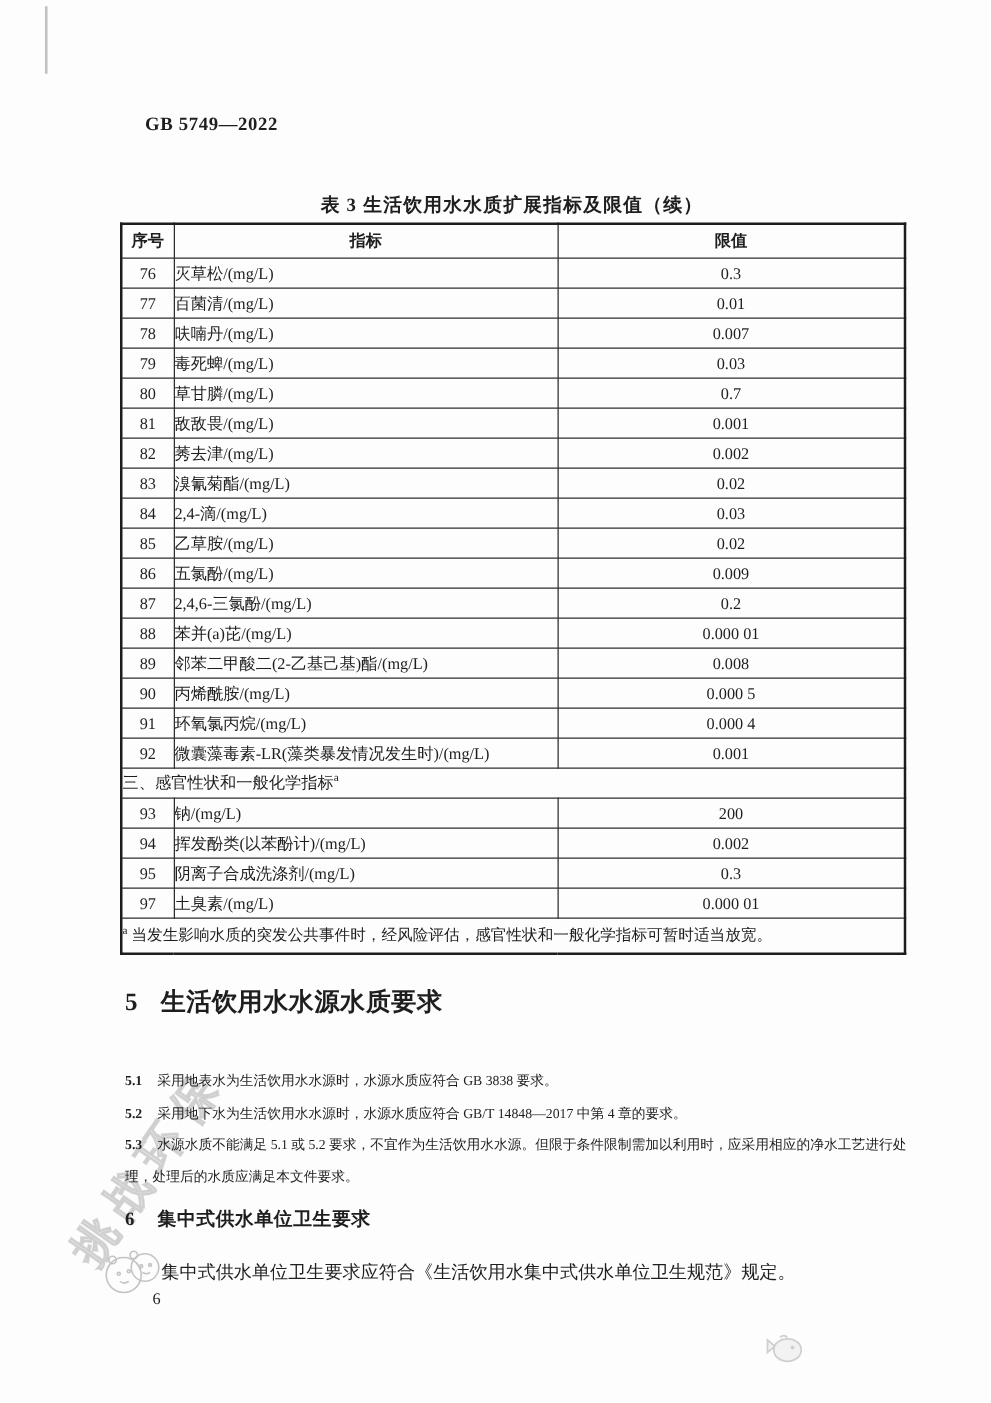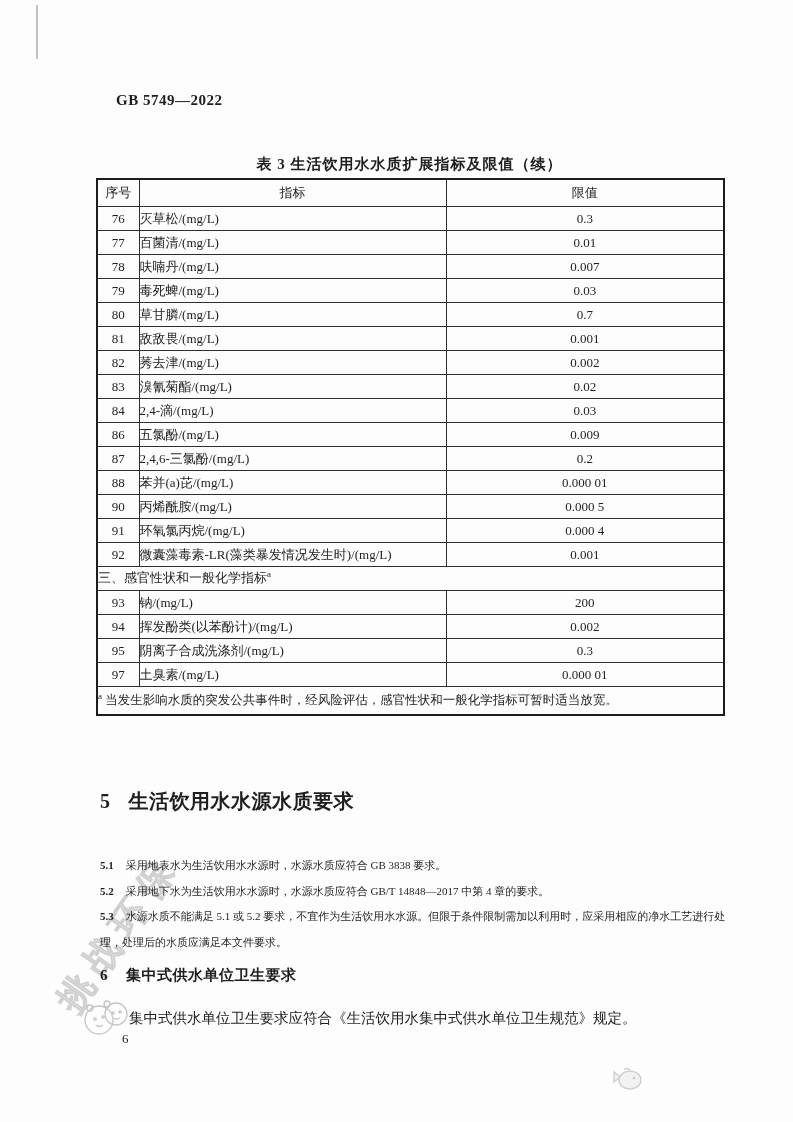--- a/index.html
+++ b/index.html
@@ -15,21 +15,21 @@
   .artifact-line{position:absolute;left:36px;top:5px;width:2px;height:54px;background:#8f8f8f;opacity:.55;z-index:0;}
   
   .table-title{left:96px;top:139px;width:627px;text-align:center;font-size:15px;font-weight:bold;letter-spacing:1px;margin-top:16px;}
   
   table.main{
     position:absolute;left:96px;top:178px;width:627px;z-index:1;
     border-collapse:collapse;table-layout:fixed;font-size:13px;
     border:2px solid #1d1d1d;background:transparent;
   }
   table.main th,table.main td{border:1px solid #2e2e2e;padding:0;overflow:hidden;white-space:nowrap;}
-  table.main thead th{height:26px;font-weight:normal;}
+  table.main thead th{height:26px;font-weight:bold;}
   td.c-no{width:42px;text-align:center;height:23px;}
   td.c-ind{text-align:left;padding-left:14px;}
   td.c-lim{text-align:center;}
   td.section-cell{text-align:left;padding-left:8px;height:23px;}
   td.footnote-cell{height:27px;padding-left:22px;font-size:12.5px;white-space:normal;}
   sup{font-size:9px;}
   
   .h5{left:100px;top:788px;font-size:20px;font-weight:bold;letter-spacing:.5px;}
   .h5 .num,.h6 .num{margin-right:18px;}
   .clauses{left:100px;top:853px;width:634px;font-size:11px;line-height:25.5px;}
@@ -137,33 +137,43 @@
           <td class="c-no">83</td>
           <td class="c-ind">溴氰菊酯/(mg/L)</td>
           <td class="c-lim">0.02</td>
         </tr>
         <tr>
           <td class="c-no">84</td>
           <td class="c-ind">2,4-滴/(mg/L)</td>
           <td class="c-lim">0.03</td>
         </tr>
         <tr>
+          <td class="c-no">85</td>
+          <td class="c-ind">乙草胺/(mg/L)</td>
+          <td class="c-lim">0.02</td>
+        </tr>
+        <tr>
           <td class="c-no">86</td>
           <td class="c-ind">五氯酚/(mg/L)</td>
           <td class="c-lim">0.009</td>
         </tr>
         <tr>
           <td class="c-no">87</td>
           <td class="c-ind">2,4,6-三氯酚/(mg/L)</td>
           <td class="c-lim">0.2</td>
         </tr>
         <tr>
           <td class="c-no">88</td>
           <td class="c-ind">苯并(a)芘/(mg/L)</td>
           <td class="c-lim">0.000 01</td>
+        </tr>
+        <tr>
+          <td class="c-no">89</td>
+          <td class="c-ind">邻苯二甲酸二(2-乙基己基)酯/(mg/L)</td>
+          <td class="c-lim">0.008</td>
         </tr>
         <tr>
           <td class="c-no">90</td>
           <td class="c-ind">丙烯酰胺/(mg/L)</td>
           <td class="c-lim">0.000 5</td>
         </tr>
         <tr>
           <td class="c-no">91</td>
           <td class="c-ind">环氧氯丙烷/(mg/L)</td>
           <td class="c-lim">0.000 4</td>

